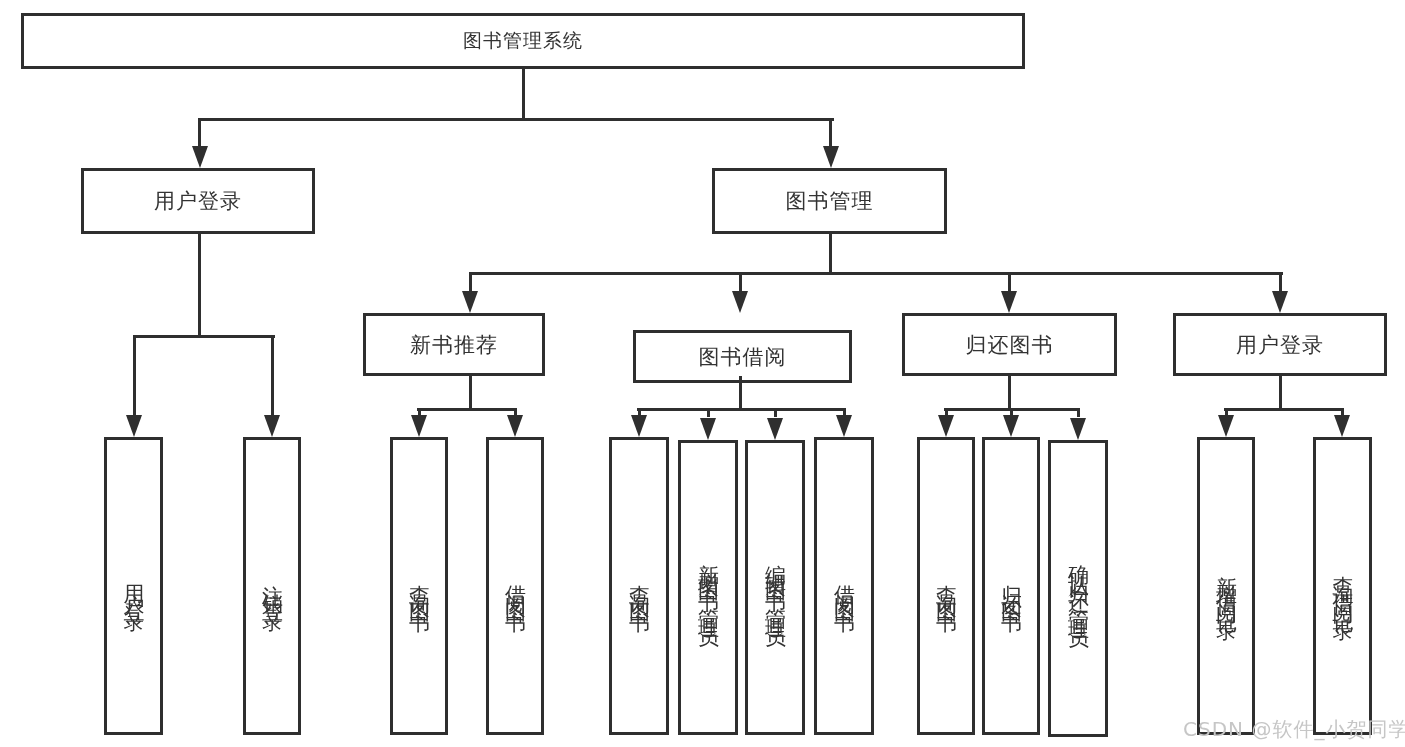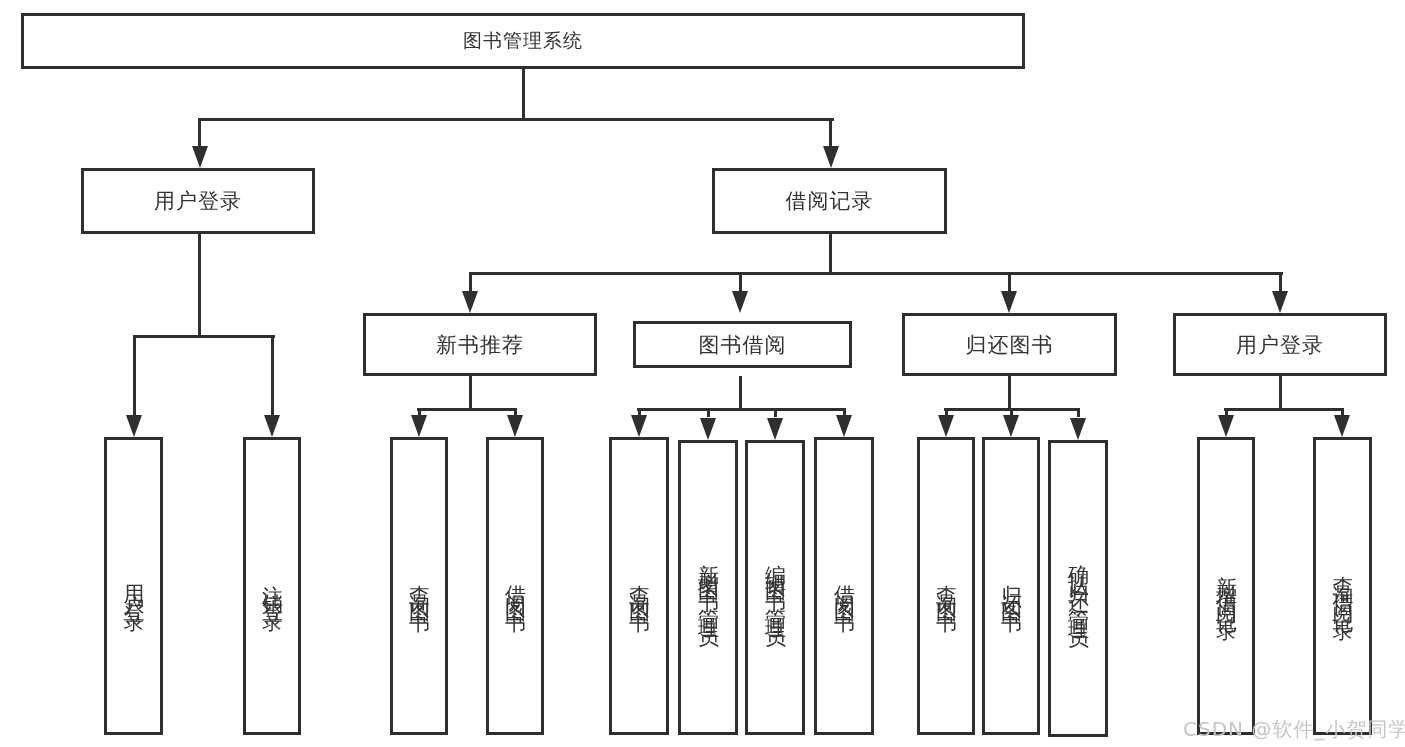--- a/index.html
+++ b/index.html
@@ -68,45 +68,45 @@
   <div class="line" style="left:198px;top:118px;width:636px;height:3px"></div>
   <div class="line" style="left:198px;top:118px;width:3px;height:32px"></div>
   <div class="line" style="left:829px;top:118px;width:3px;height:32px"></div>
   <div class="arrow" style="left:192px;top:146px"></div>
   <div class="arrow" style="left:823px;top:146px"></div>
 
   <div class="node h" style="left:81px;top:168px;width:234px;height:66px">
     <span>用户登录</span>
   </div>
   <div class="node h" style="left:712px;top:168px;width:235px;height:66px">
-    <span>借阅记录</span>
+    <span>图书管理</span>
   </div>
 
   <div class="line" style="left:198px;top:234px;width:3px;height:101px"></div>
   <div class="line" style="left:133px;top:335px;width:142px;height:3px"></div>
   <div class="line" style="left:133px;top:335px;width:3px;height:82px"></div>
   <div class="line" style="left:271px;top:335px;width:3px;height:82px"></div>
   <div class="arrow" style="left:126px;top:415px"></div>
   <div class="arrow" style="left:264px;top:415px"></div>
 
   <div class="line" style="left:829px;top:234px;width:3px;height:38px"></div>
   <div class="line" style="left:469px;top:272px;width:814px;height:3px"></div>
   <div class="line" style="left:469px;top:272px;width:3px;height:21px"></div>
   <div class="line" style="left:739px;top:272px;width:3px;height:21px"></div>
   <div class="line" style="left:1008px;top:272px;width:3px;height:21px"></div>
   <div class="line" style="left:1279px;top:272px;width:3px;height:21px"></div>
   <div class="arrow" style="left:462px;top:291px"></div>
   <div class="arrow" style="left:732px;top:291px"></div>
   <div class="arrow" style="left:1001px;top:291px"></div>
   <div class="arrow" style="left:1272px;top:291px"></div>
 
-  <div class="node h" style="left:363px;top:313px;width:234px;height:63px">
+  <div class="node h" style="left:363px;top:313px;width:182px;height:63px">
     <span>新书推荐</span>
   </div>
-  <div class="node h" style="left:633px;top:321px;width:219px;height:47px">
+  <div class="node h" style="left:633px;top:330px;width:219px;height:53px">
     <span>图书借阅</span>
   </div>
   <div class="node h" style="left:902px;top:313px;width:215px;height:63px">
     <span>归还图书</span>
   </div>
   <div class="node h" style="left:1173px;top:313px;width:214px;height:63px">
     <span>用户登录</span>
   </div>
 
   <div class="line" style="left:469px;top:376px;width:3px;height:34px"></div>

